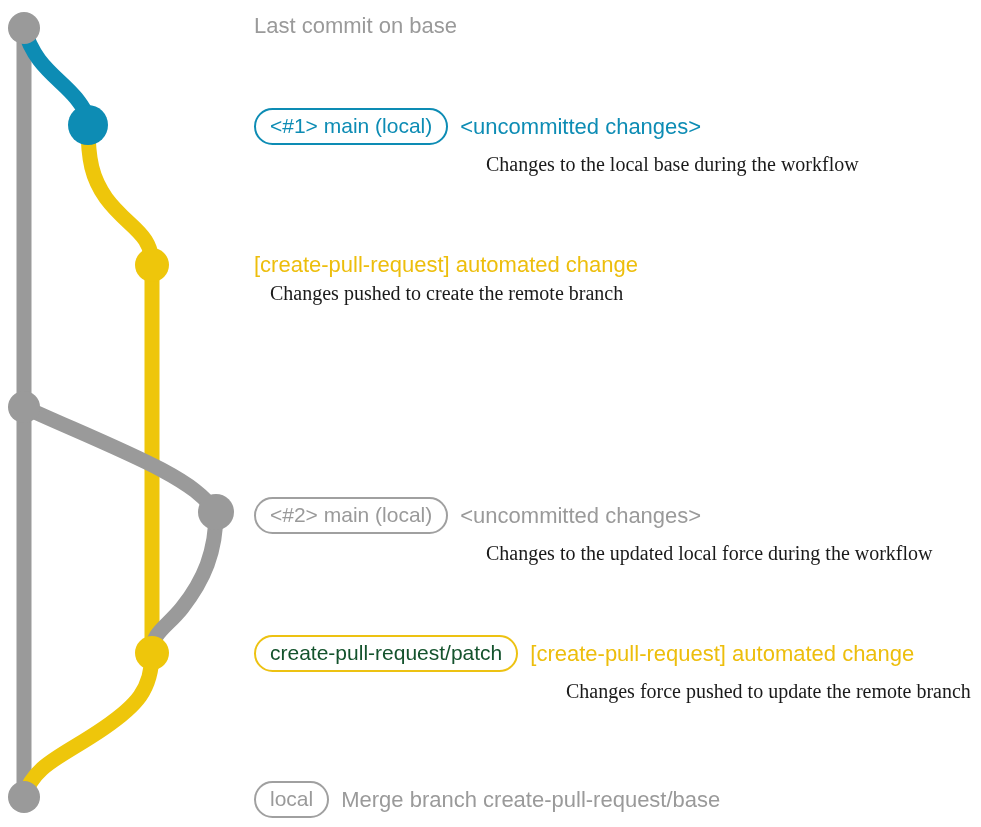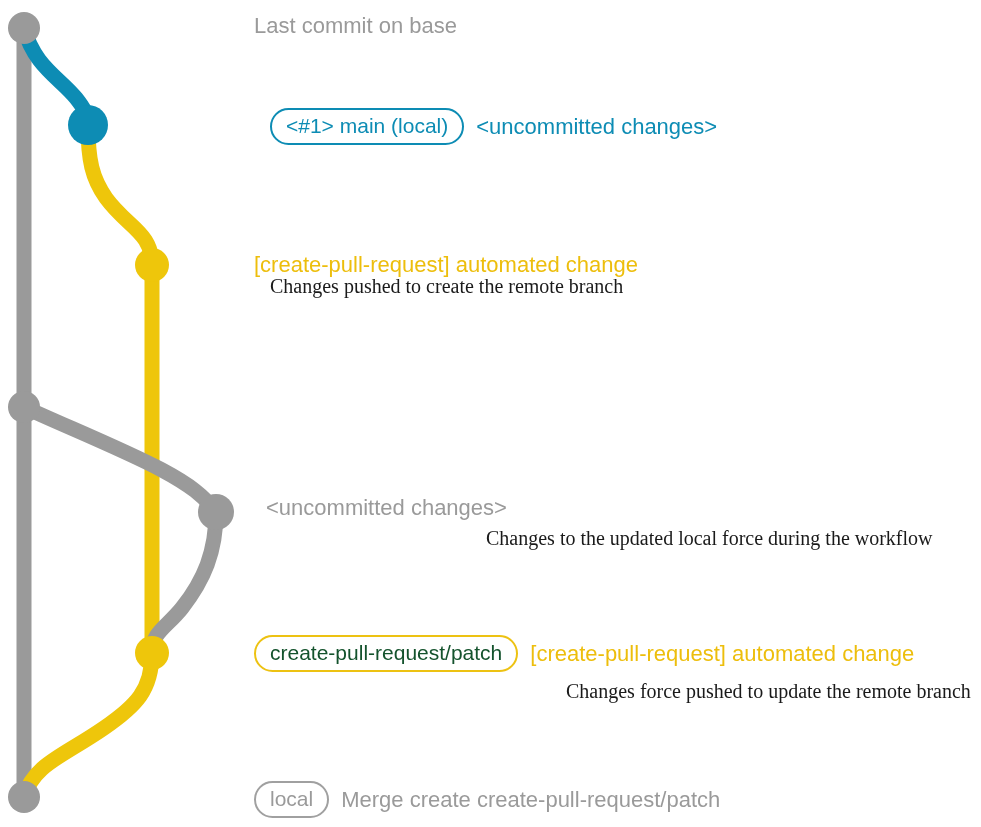--- a/index.html
+++ b/index.html
@@ -119,48 +119,50 @@
     <circle cx="24" cy="797" r="16" fill="#9a9a9a"></circle>
   </g>
 </svg>
 
 <div class="layer-text">
 
   <div class="entry" style="left:254px; top:15px;">
     <div class="headline gray">Last commit on base</div>
   </div>
 
-  <div class="entry" style="left:270px; top:108px;">
+  <div class="entry" style="left:254px; top:108px;">
     <div class="row">
       <span class="pill blue">&lt;#1&gt; main (local)</span>
       <span class="subject blue">&lt;uncommitted changes&gt;</span>
     </div>
+    <div class="desc" style="margin-left:232px;">Changes to the local base during the workflow</div>
   </div>
 
   <div class="entry" style="left:254px; top:254px;">
     <div class="headline yellow">[create-pull-request] automated change</div>
-    <div class="desc" style="margin-left:16px; margin-top:0;">Changes pushed to create the remote branch</div>
+    <div class="desc" style="margin-left:16px; margin-top:7px;">Changes pushed to create the remote branch</div>
   </div>
 
 
   <div class="entry" style="left:254px; top:497px;">
     <div class="row">
+      <span class="pill gray">&lt;#2&gt; main (local)</span>
       <span class="subject gray">&lt;uncommitted changes&gt;</span>
     </div>
     <div class="desc" style="margin-left:232px;">Changes to the updated local force during the workflow</div>
   </div>
 
   <div class="entry" style="left:254px; top:635px;">
     <div class="row">
       <span class="pill yellow">create-pull-request/patch</span>
       <span class="subject yellow">[create-pull-request] automated change</span>
     </div>
     <div class="desc" style="margin-left:312px;">Changes force pushed to update the remote branch</div>
   </div>
 
   <div class="entry" style="left:254px; top:781px;">
     <div class="row">
       <span class="pill gray">local</span>
-      <span class="subject gray">Merge create create-pull-request/patch</span>
+      <span class="subject gray">Merge branch create-pull-request/base</span>
     </div>
   </div>
 
 </div>
 
 </body></html>

